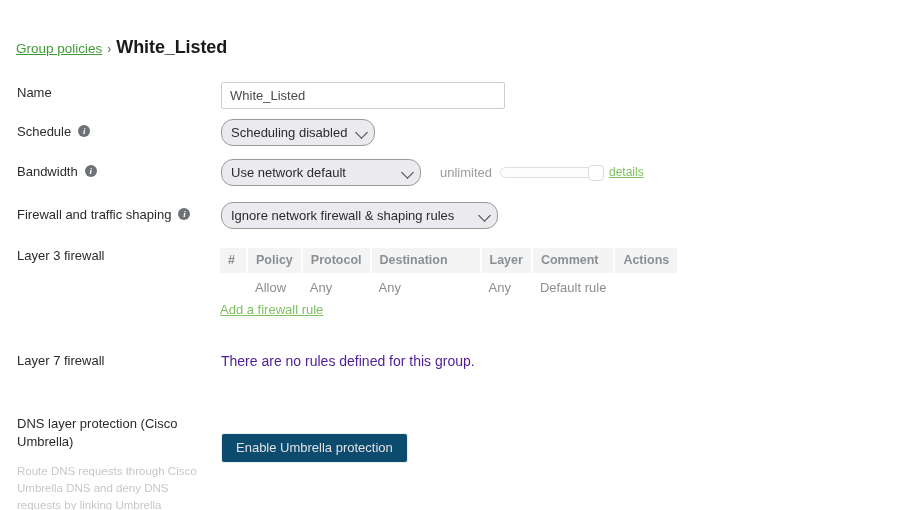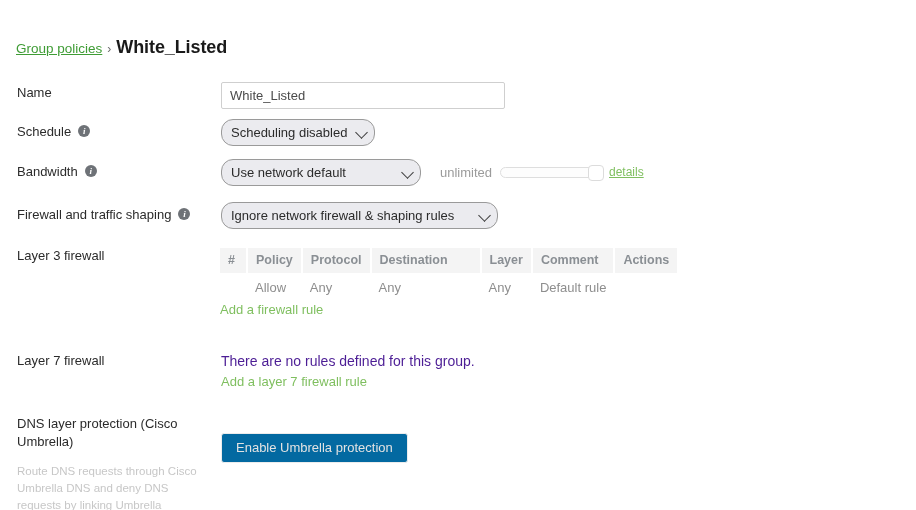--- a/index.html
+++ b/index.html
@@ -215,20 +215,21 @@
     padding: 7px 8px 6px 8px;
     white-space: nowrap;
     vertical-align: top;
   }
   .col-num   { width: 10px; }
   .col-dest  { min-width: 92px; }
 
   .link-green {
     font-size: 13px;
     color: #7fbf5f;
+    text-decoration: underline;
     cursor: pointer;
     white-space: nowrap;
     display: inline-block;
   }
 
   
   .muted-text {
     font-size: 14px;
     color: #4c1d95;
   }
@@ -241,21 +242,21 @@
     font-size: 11.5px;
     line-height: 17px;
     color: #c7c7c7;
   }
   .btn-disabled {
     box-sizing: border-box;
     height: 30px;
     padding: 0 14px;
     border: 1px solid #ececec;
     border-radius: 3px;
-    background: #0369a1;
+    background: #0c4a6e;
     color: #e2e2e2;
     font-family: "Liberation Sans", sans-serif;
     font-size: 13px;
     line-height: 28px;
     cursor: default;
     display: inline-block;
     white-space: nowrap;
   }
   .note {
     position: absolute;
@@ -365,23 +366,20 @@
       <div style="margin-top:1px;">
         <span class="link-green">Add a firewall rule</span>
       </div>
     </div>
   </div>
 
   <div class="row" style="top:333px;">
     <div class="label" style="top:0px;">Layer 7 firewall</div>
     <div class="field">
       <div class="muted-text">There are no rules defined for this group.</div>
-      <div style="margin-top:5px;">
-        <span class="link-green">Add a layer 7 firewall rule</span>
-      </div>
     </div>
   </div>
 
   <div class="row" style="top:395px;">
     <div class="label wrap" style="top:0px;">DNS layer protection (Cisco Umbrella)</div>
     <div class="field" style="top:18px;">
       <span class="btn-disabled">Enable Umbrella protection</span>
     </div>
   </div>
 

